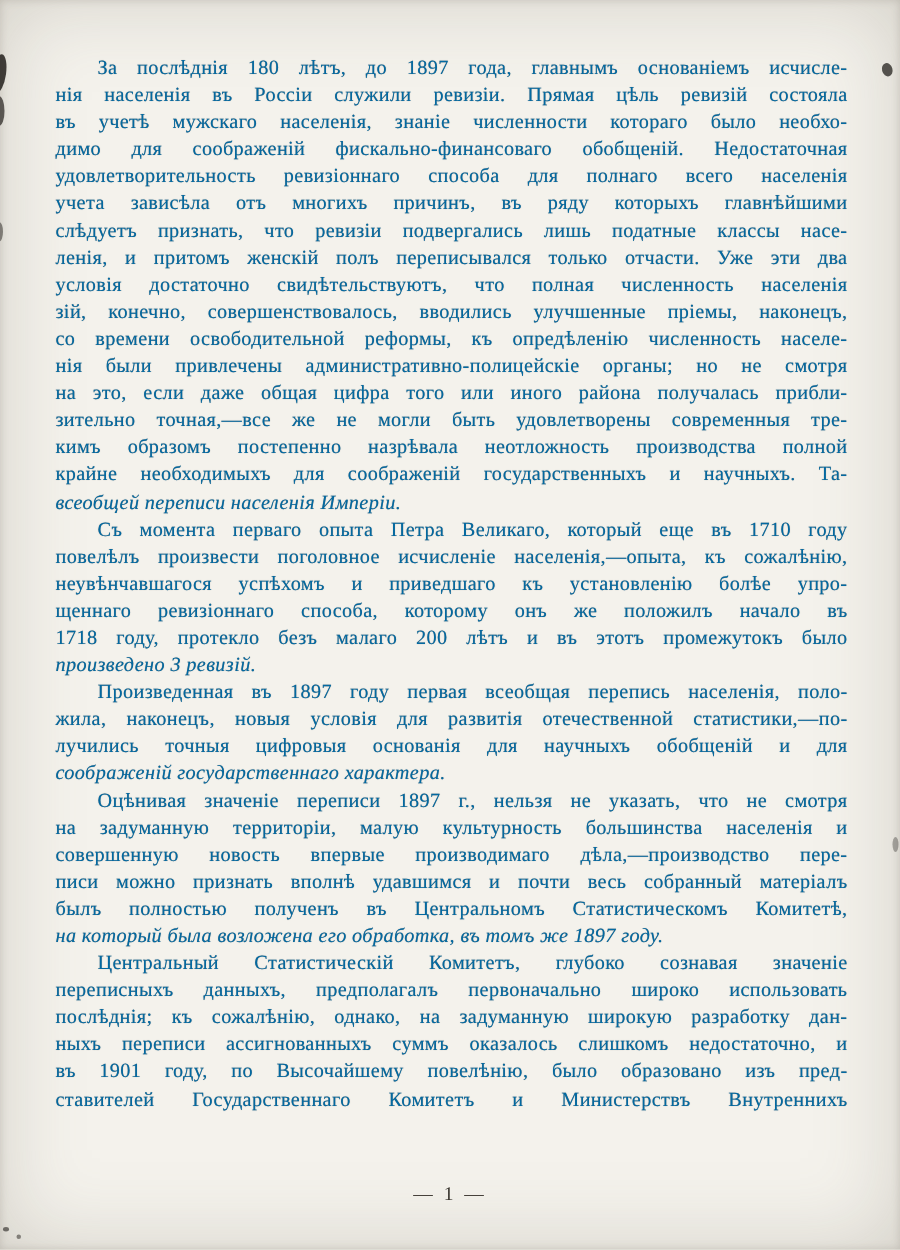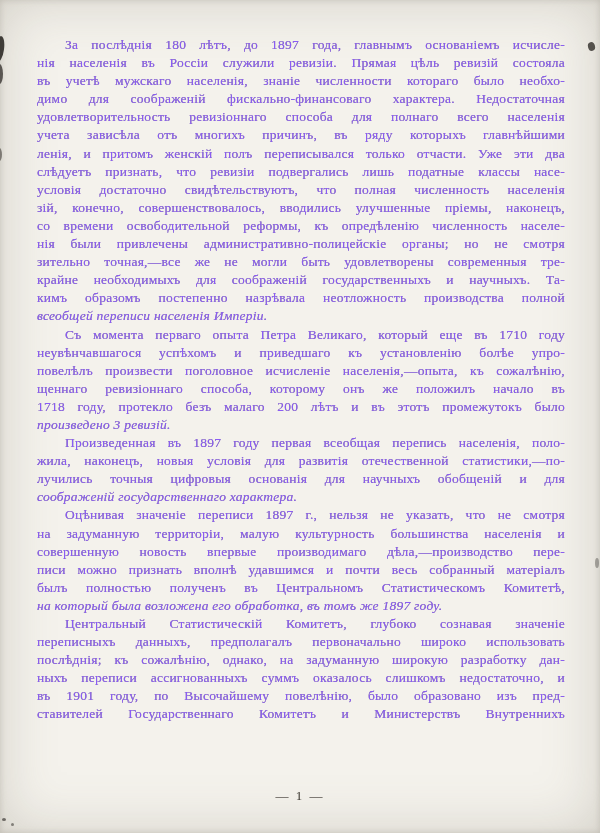--- a/index.html
+++ b/index.html
@@ -70,43 +70,44 @@
 
 <div class="scan-page" style="background: rgb(244, 242, 236);">
   <div class="smudge s1"></div>
   <div class="smudge s2"></div>
   <div class="smudge s3"></div>
   <div class="smudge s4"></div>
   <div class="smudge s5"></div>
   <div class="smudge s6"></div>
   <div class="smudge s7"></div>
 
-  <div class="text-block" id="text-block" style="color: #8b5cf6;">
+  <div class="text-block" id="text-block" style="color: #0369a1;">
       <div class="para">
         <div class="line indent">За послѣднія 180 лѣтъ, до 1897 года, главнымъ основаніемъ исчисле-</div>
         <div class="line">нія населенія въ Россіи служили ревизіи. Прямая цѣль ревизій состояла</div>
         <div class="line">въ учетѣ мужскаго населенія, знаніе численности котораго было необхо-</div>
-        <div class="line">димо для соображеній фискально-финансоваго характера. Недостаточная</div>
+        <div class="line">димо для соображеній фискально-финансоваго обобщеній. Недостаточная</div>
         <div class="line">удовлетворительность ревизіоннаго способа для полнаго всего населенія</div>
         <div class="line">учета зависѣла отъ многихъ причинъ, въ ряду которыхъ главнѣйшими</div>
+        <div class="line">слѣдуетъ признать, что ревизіи подвергались лишь податные классы насе-</div>
         <div class="line">ленія, и притомъ женскій полъ переписывался только отчасти. Уже эти два</div>
-        <div class="line">слѣдуетъ признать, что ревизіи подвергались лишь податные классы насе-</div>
         <div class="line">условія достаточно свидѣтельствуютъ, что полная численность населенія</div>
         <div class="line">зій, конечно, совершенствовалось, вводились улучшенные пріемы, наконецъ,</div>
         <div class="line">со времени освободительной реформы, къ опредѣленію численность населе-</div>
         <div class="line">нія были привлечены административно-полицейскіе органы; но не смотря</div>
+        <div class="line">на это, если даже общая цифра того или иного района получалась прибли-</div>
         <div class="line">зительно точная,—все же не могли быть удовлетворены современныя тре-</div>
+        <div class="line">кимъ образомъ постепенно назрѣвала неотложность производства полной</div>
         <div class="line">крайне необходимыхъ для соображеній государственныхъ и научныхъ. Та-</div>
-        <div class="line">кимъ образомъ постепенно назрѣвала неотложность производства полной</div>
         <div class="line last">всеобщей переписи населенія Имперіи.</div>
       </div>
       <div class="para">
         <div class="line indent">Съ момента перваго опыта Петра Великаго, который еще въ 1710 году</div>
+        <div class="line">повелѣлъ произвести поголовное исчисленіе населенія,—опыта, къ сожалѣнію,</div>
         <div class="line">неувѣнчавшагося успѣхомъ и приведшаго къ установленію болѣе упро-</div>
-        <div class="line">повелѣлъ произвести поголовное исчисленіе населенія,—опыта, къ сожалѣнію,</div>
         <div class="line">щеннаго ревизіоннаго способа, которому онъ же положилъ начало въ</div>
         <div class="line">1718 году, протекло безъ малаго 200 лѣтъ и въ этотъ промежутокъ было</div>
         <div class="line last">произведено 3 ревизій.</div>
       </div>
       <div class="para">
         <div class="line indent">Произведенная въ 1897 году первая всеобщая перепись населенія, поло-</div>
         <div class="line">жила, наконецъ, новыя условія для развитія отечественной статистики,—по-</div>
         <div class="line">лучились точныя цифровыя основанія для научныхъ обобщеній и для</div>
         <div class="line last">соображеній государственнаго характера.</div>
       </div>

